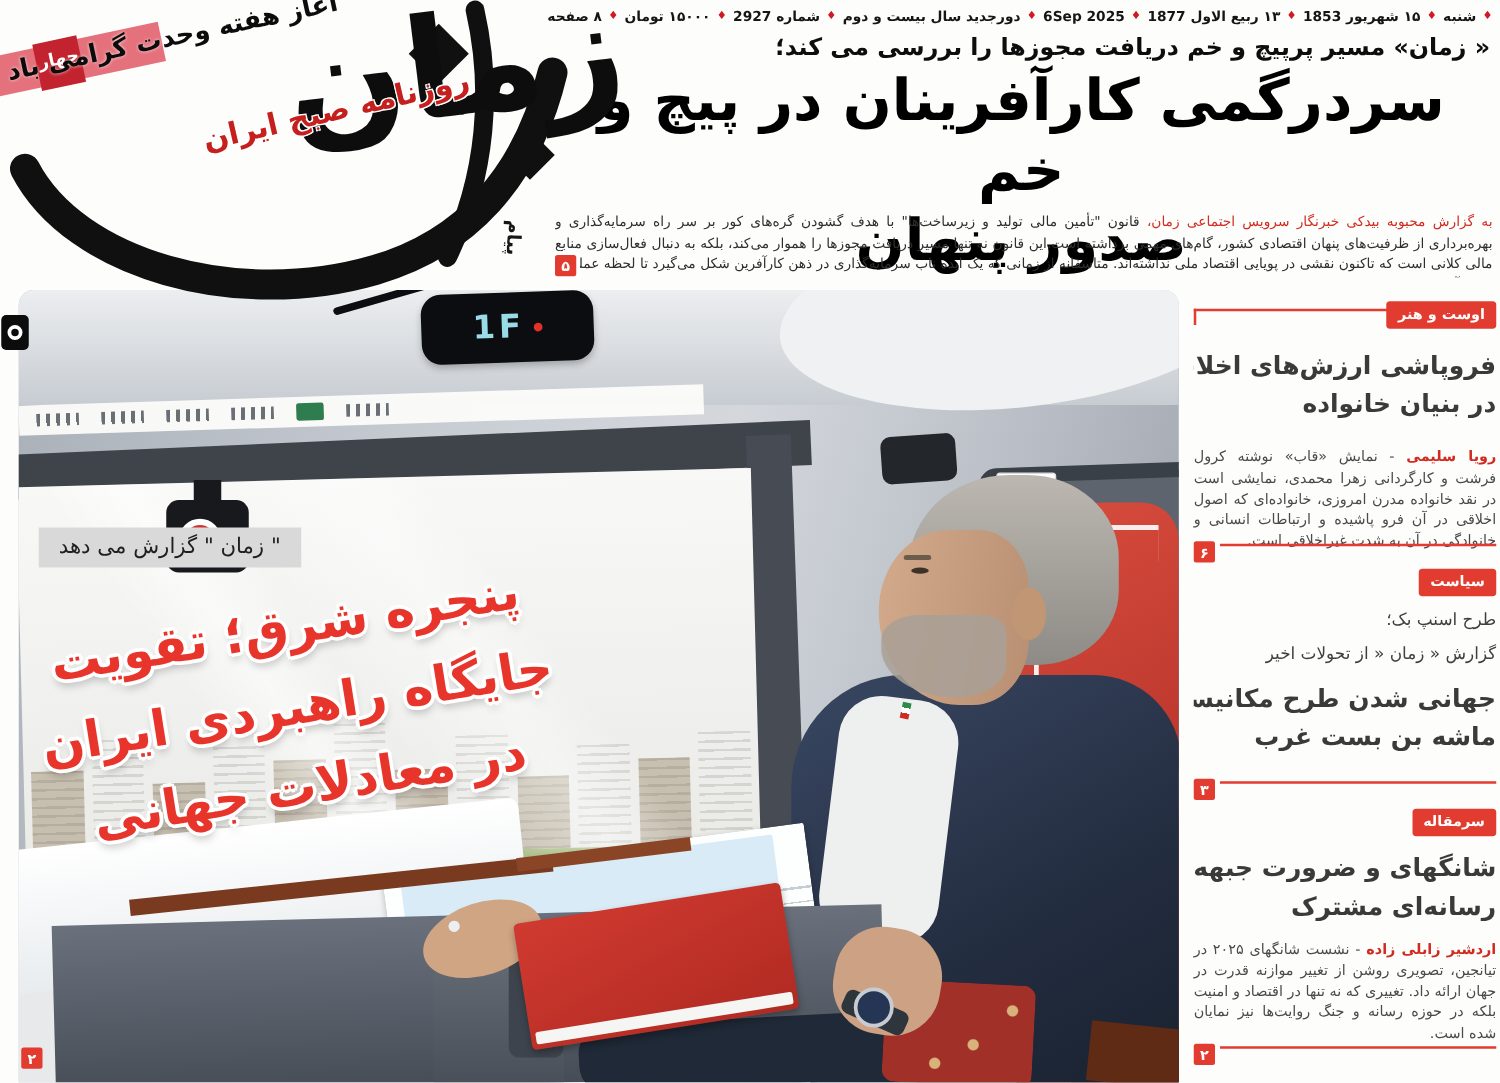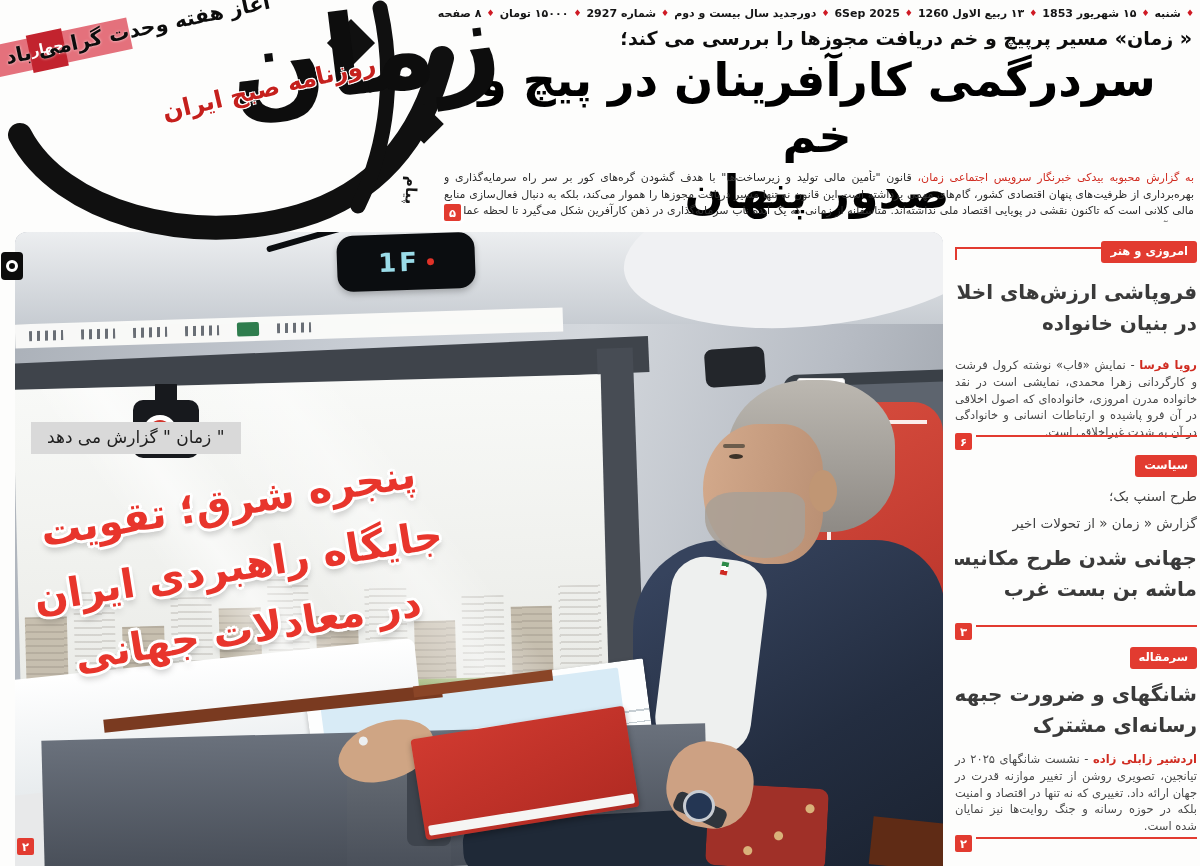--- a/index.html
+++ b/index.html
@@ -165,21 +165,21 @@
 </style>
 </head>
 <body>
 
 <div class="abs topbar">
     <span class="diam">♦</span>
     <span class="tb-item">شنبه</span>
     <span class="diam">♦</span>
     <span class="tb-item">۱۵ شهریور 1853</span>
     <span class="diam">♦</span>
-    <span class="tb-item">۱۳ ربیع الاول 1260</span>
+    <span class="tb-item">۱۳ ربیع الاول 1877</span>
     <span class="diam">♦</span>
     <span class="tb-item">6Sep 2025</span>
     <span class="diam">♦</span>
     <span class="tb-item">دورجدید سال بیست و دوم</span>
     <span class="diam">♦</span>
     <span class="tb-item">شماره 2927</span>
     <span class="diam">♦</span>
     <span class="tb-item">۱۵۰۰۰ تومان</span>
     <span class="diam">♦</span>
     <span class="tb-item">۸ صفحه</span>
@@ -305,28 +305,28 @@
     <div>در معادلات جهانی</div>
   </div>
 </div>
 <div class="abs cam-badge"></div>
 <span class="abs pagebox photo-page">۲</span>
 
 <div class="abs sidebar">
   <div class="block sb-bracket" style="top:0">
     <i class="tick"></i>
       <i class="line"></i>
-    <span class="tag">امروزی و هنر</span>
+    <span class="tag">اوست و هنر</span>
   </div>
   <div class="block sb-h" style="top:32px">
     <div>فروپاشی ارزش‌های اخلاقی</div>
     <div>در بنیان خانواده</div>
   </div>
   <div class="block sb-body" style="top:112px">
-    <span class="author">رویا فرسا</span><span> - نمایش «قاب» نوشته کرول فرشت و کارگردانی زهرا محمدی، نمایشی است در نقد خانواده مدرن امروزی، خانواده‌ای که اصول اخلاقی در آن فرو پاشیده و ارتباطات انسانی و خانوادگی در آن به شدت غیراخلاقی است.</span>
+    <span class="author">رویا سلیمی</span><span> - نمایش «قاب» نوشته کرول فرشت و کارگردانی زهرا محمدی، نمایشی است در نقد خانواده مدرن امروزی، خانواده‌ای که اصول اخلاقی در آن فرو پاشیده و ارتباطات انسانی و خانوادگی در آن به شدت غیراخلاقی است.</span>
   </div>
   <div class="block pagerow" style="top:188px">
     <span class="pagebox">۶</span>
       <i class="pageline"></i>
   </div>
 
   <div class="block tagrow" style="top:214px">
     <span class="tag">سیاست</span>
   </div>
   <div class="block sb-kicker" style="top:238px">

